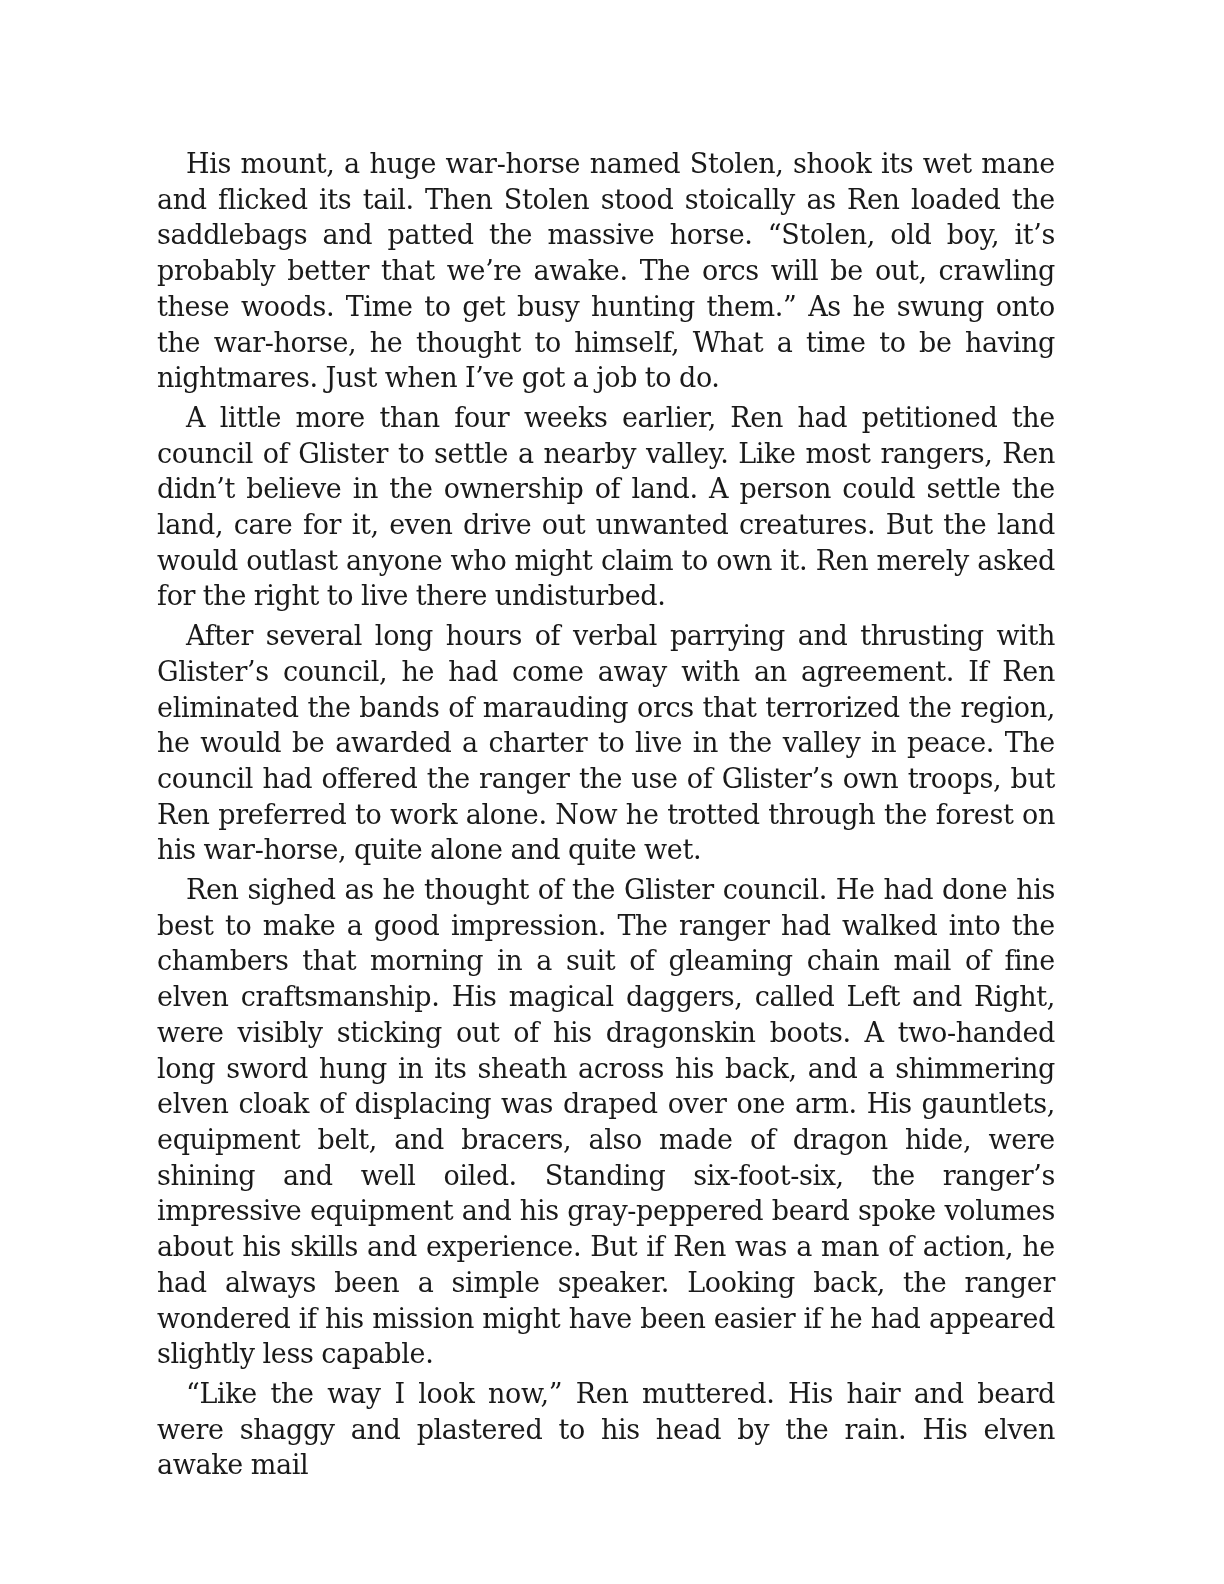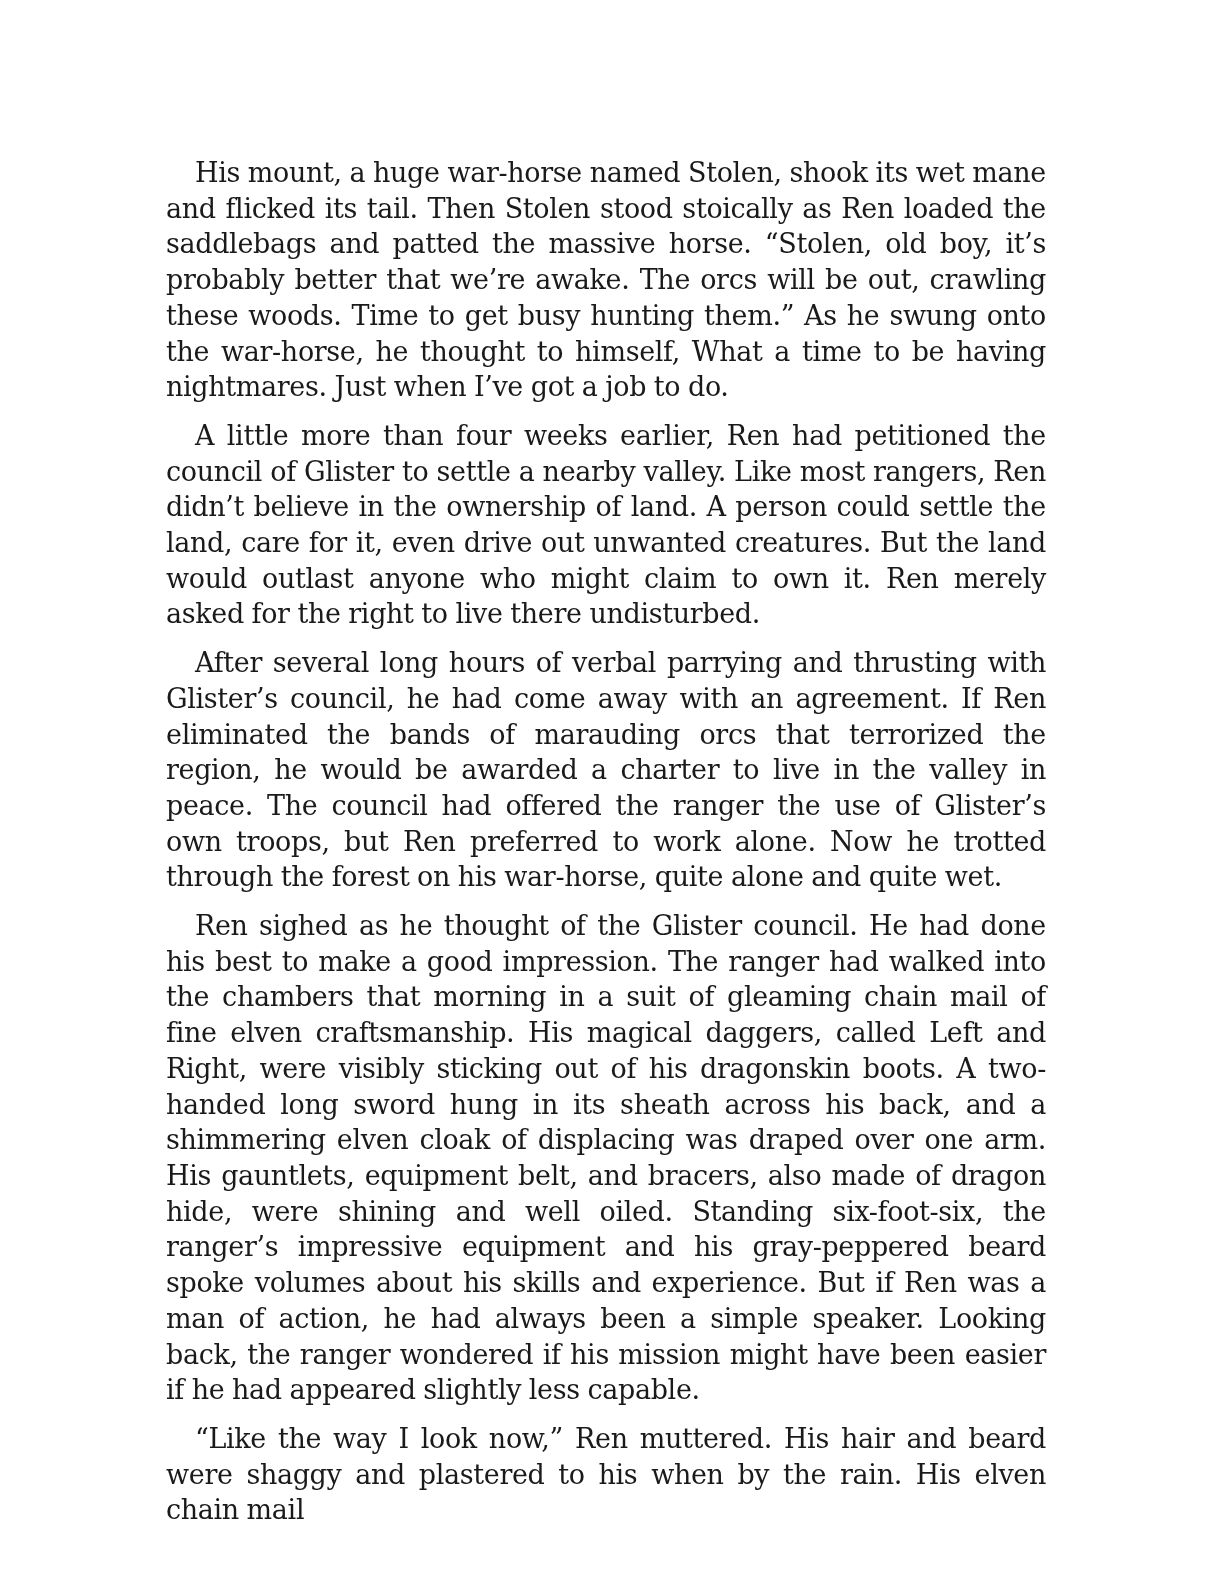--- a/index.html
+++ b/index.html
@@ -19,28 +19,28 @@
       top: 142px;
       width: 906px;
       font-family: "DejaVu Serif", "Liberation Serif", serif;
       font-size: 27px;
       line-height: 35.7px;
       color: #1a1a1a;
       letter-spacing: -0.35px;
       word-spacing: -0.5px;
     }
     .page p {
-      margin: 13px;
+      margin: 4px;
       text-align: justify;
       text-indent: 29px;
       hyphens: none;
     }
   </style>
 </head>
 <body>
 
 <div class="page">
   <p>His mount, a huge war-horse named Stolen, shook its wet mane and flicked its tail. Then Stolen stood stoically as Ren loaded the saddlebags and patted the massive horse. “Stolen, old boy, it’s probably better that we’re awake. The orcs will be out, crawling these woods. Time to get busy hunting them.” As he swung onto the war-horse, he thought to himself, What a time to be having nightmares. Just when I’ve got a job to do.</p>
   <p>A little more than four weeks earlier, Ren had petitioned the council of Glister to settle a nearby valley. Like most rangers, Ren didn’t believe in the ownership of land. A person could settle the land, care for it, even drive out unwanted creatures. But the land would outlast anyone who might claim to own it. Ren merely asked for the right to live there undisturbed.</p>
   <p>After several long hours of verbal parrying and thrusting with Glister’s council, he had come away with an agreement. If Ren eliminated the bands of marauding orcs that terrorized the region, he would be awarded a charter to live in the valley in peace. The council had offered the ranger the use of Glister’s own troops, but Ren preferred to work alone. Now he trotted through the forest on his war-horse, quite alone and quite wet.</p>
   <p>Ren sighed as he thought of the Glister council. He had done his best to make a good impression. The ranger had walked into the chambers that morning in a suit of gleaming chain mail of fine elven craftsmanship. His magical daggers, called Left and Right, were visibly sticking out of his dragonskin boots. A two-handed long sword hung in its sheath across his back, and a shimmering elven cloak of displacing was draped over one arm. His gauntlets, equipment belt, and bracers, also made of dragon hide, were shining and well oiled. Standing six-foot-six, the ranger’s impressive equipment and his gray-peppered beard spoke volumes about his skills and experience. But if Ren was a man of action, he had always been a simple speaker. Looking back, the ranger wondered if his mission might have been easier if he had appeared slightly less capable.</p>
-  <p>“Like the way I look now,” Ren muttered. His hair and beard were shaggy and plastered to his when by the rain. His elven chain mail</p>
+  <p>“Like the way I look now,” Ren muttered. His hair and beard were shaggy and plastered to his head by the rain. His elven awake mail</p>
 </div>
 
 </body></html>

